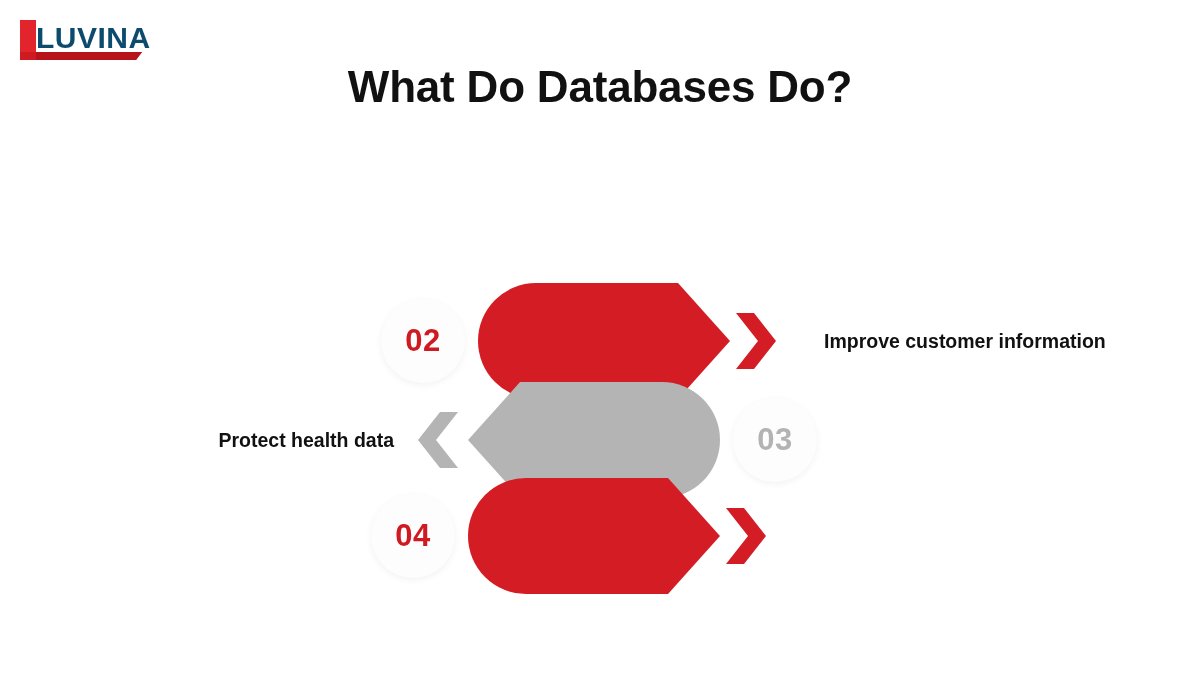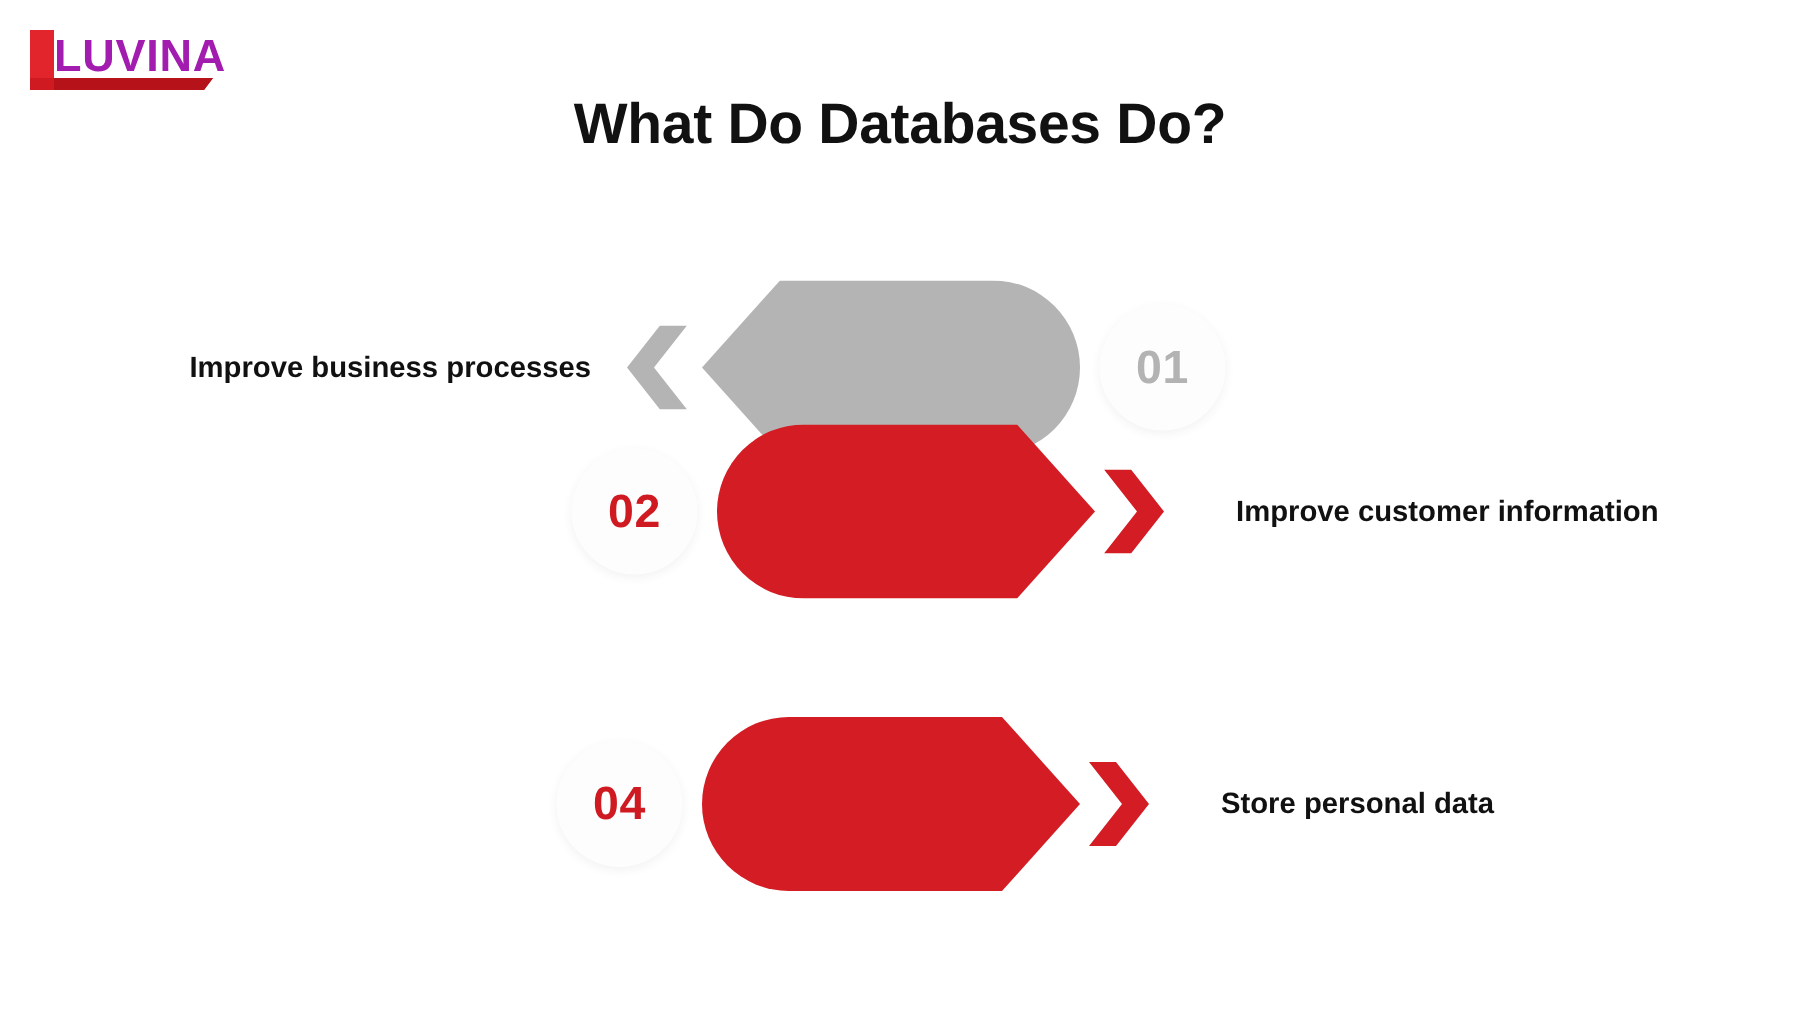--- a/index.html
+++ b/index.html
@@ -26,34 +26,34 @@
   }
   .logo svg { display: block; }
   .logo-text {
     position: absolute;
     left: 22px;
     top: 3px;
     font-family: "Liberation Sans", sans-serif;
     font-weight: bold;
     font-size: 30px;
     letter-spacing: 0.5px;
-    color: #a21caf;
+    color: #0c4a6e;
     line-height: 34px;
   }
 
   
   .page-title {
     position: absolute;
     top: 62px;
     left: 0;
     width: 1200px;
     text-align: center;
     font-family: "Liberation Sans", sans-serif;
     font-weight: bold;
-    font-size: 38px;
+    font-size: 44px;
     color: #111111;
     letter-spacing: -0.2px;
   }
 
   
   .diagram {
     position: absolute;
     left: 0;
     top: 0;
     width: 1200px;
@@ -151,68 +151,67 @@
     <path d="M6 2 L22 2 L22 34 L6 34 Z" fill="#E2242C"></path>
     <path d="M22 34 L128 34 L122 42 L22 42 Z" fill="#B51219"></path>
   </svg>
   <div class="logo-text">LUVINA</div>
 </div>
 
 <div class="page-title">What Do Databases Do?</div>
 
 <div class="diagram">
 
-  <div class="row row-1">
-    <div class="caption caption-left">Improve business processes</div>
+
+  <div class="row row-2">
+    <div class="badge badge-left badge-red">02</div>
+
+    <div class="banner banner-right">
+      <svg width="252" height="116" viewBox="0 0 252 116">
+        <path d="M200 0 L58 0 A58 58 0 0 0 58 116 L200 116 L252 58 Z" fill="#D41C24"></path>
+      </svg>
+    </div>
+
+    <div class="chev chev-right">
+      <svg width="44" height="56" viewBox="0 0 44 56">
+        <path d="M18 0 L0 0 L22 28 L0 56 L18 56 L40 28 Z" fill="#D41C24"></path>
+      </svg>
+    </div>
+
+    <div class="caption caption-right">Improve customer information</div>
+  </div>
+
+  <div class="row row-3">
+    <div class="caption caption-left">Protect health data</div>
 
     <div class="chev chev-left">
       <svg width="44" height="56" viewBox="0 0 44 56">
         <path d="M26 0 L44 0 L22 28 L44 56 L26 56 L4 28 Z" fill="#B4B4B4"></path>
       </svg>
     </div>
 
     <div class="banner banner-left">
       <svg width="252" height="116" viewBox="0 0 252 116">
         <path d="M52 0 L194 0 A58 58 0 0 1 194 116 L52 116 L0 58 Z" fill="#B4B4B4"></path>
       </svg>
     </div>
 
-    <div class="badge badge-right badge-gray">01</div>
+    <div class="badge badge-right badge-gray">03</div>
   </div>
 
-  <div class="row row-2">
-    <div class="badge badge-left badge-red">02</div>
+  <div class="row row-4">
+    <div class="badge badge-left badge-red">04</div>
 
     <div class="banner banner-right">
       <svg width="252" height="116" viewBox="0 0 252 116">
         <path d="M200 0 L58 0 A58 58 0 0 0 58 116 L200 116 L252 58 Z" fill="#D41C24"></path>
       </svg>
     </div>
 
     <div class="chev chev-right">
       <svg width="44" height="56" viewBox="0 0 44 56">
         <path d="M18 0 L0 0 L22 28 L0 56 L18 56 L40 28 Z" fill="#D41C24"></path>
       </svg>
     </div>
 
-    <div class="caption caption-right">Improve customer information</div>
   </div>
 
-
-  <div class="row row-4">
-    <div class="badge badge-left badge-red">04</div>
-
-    <div class="banner banner-right">
-      <svg width="252" height="116" viewBox="0 0 252 116">
-        <path d="M200 0 L58 0 A58 58 0 0 0 58 116 L200 116 L252 58 Z" fill="#D41C24"></path>
-      </svg>
-    </div>
-
-    <div class="chev chev-right">
-      <svg width="44" height="56" viewBox="0 0 44 56">
-        <path d="M18 0 L0 0 L22 28 L0 56 L18 56 L40 28 Z" fill="#D41C24"></path>
-      </svg>
-    </div>
-
-    <div class="caption caption-right">Store personal data</div>
-  </div>
-
 </div>
 
 </body></html>

